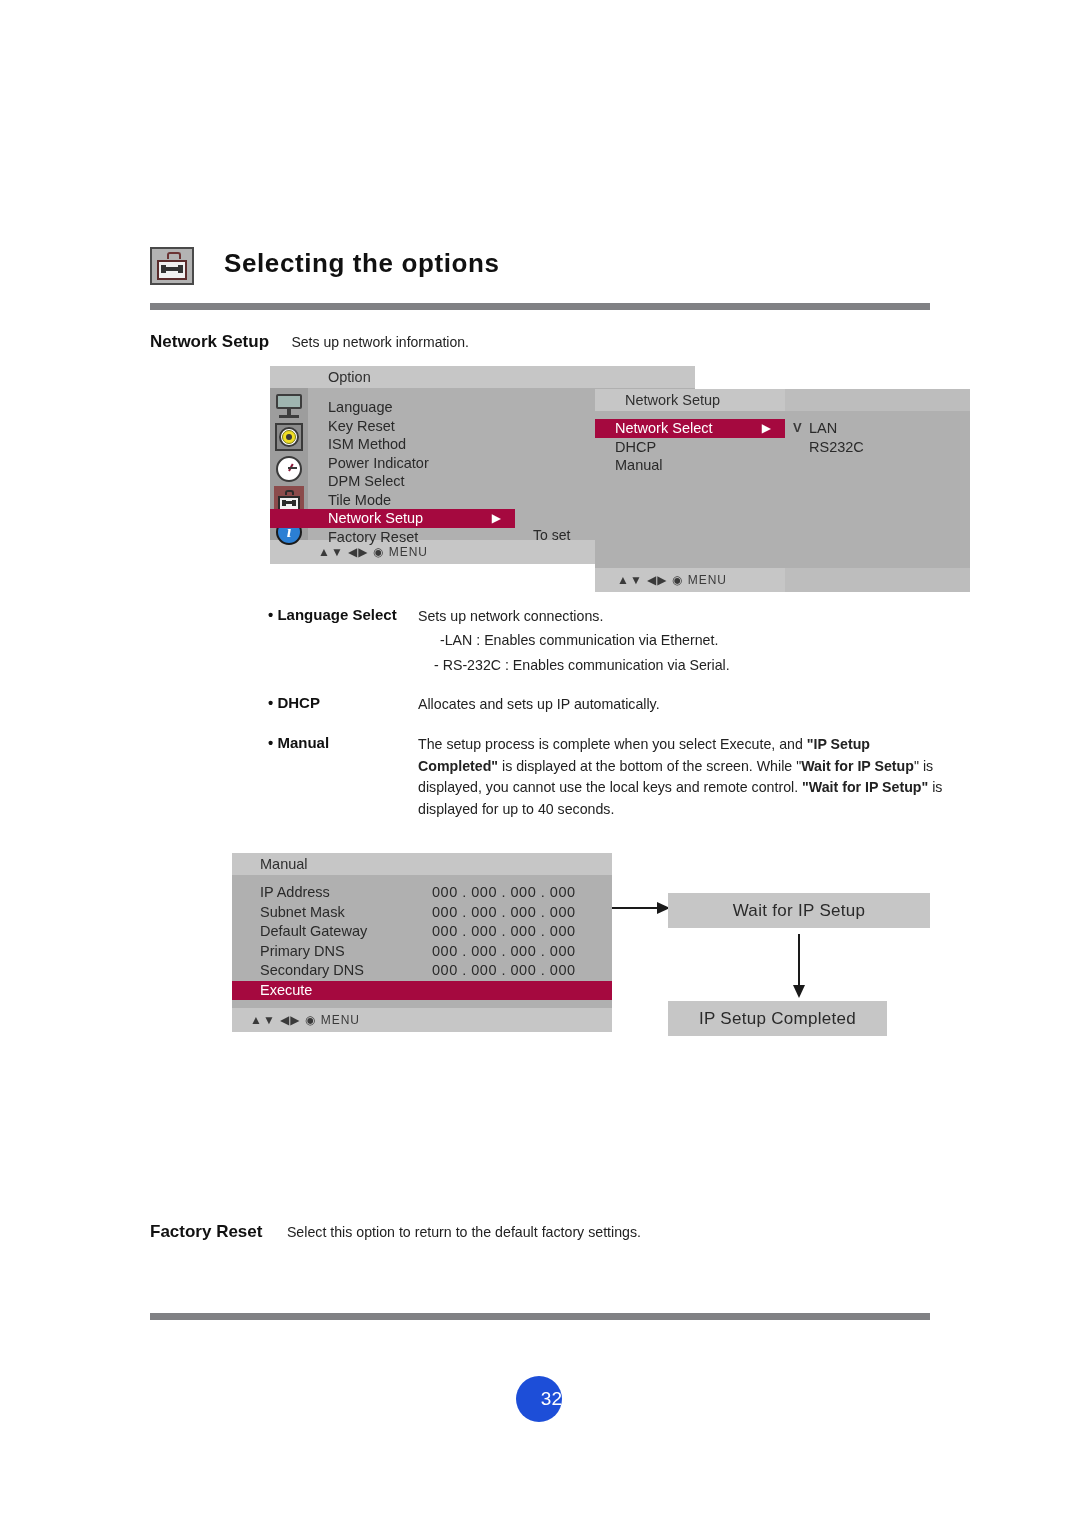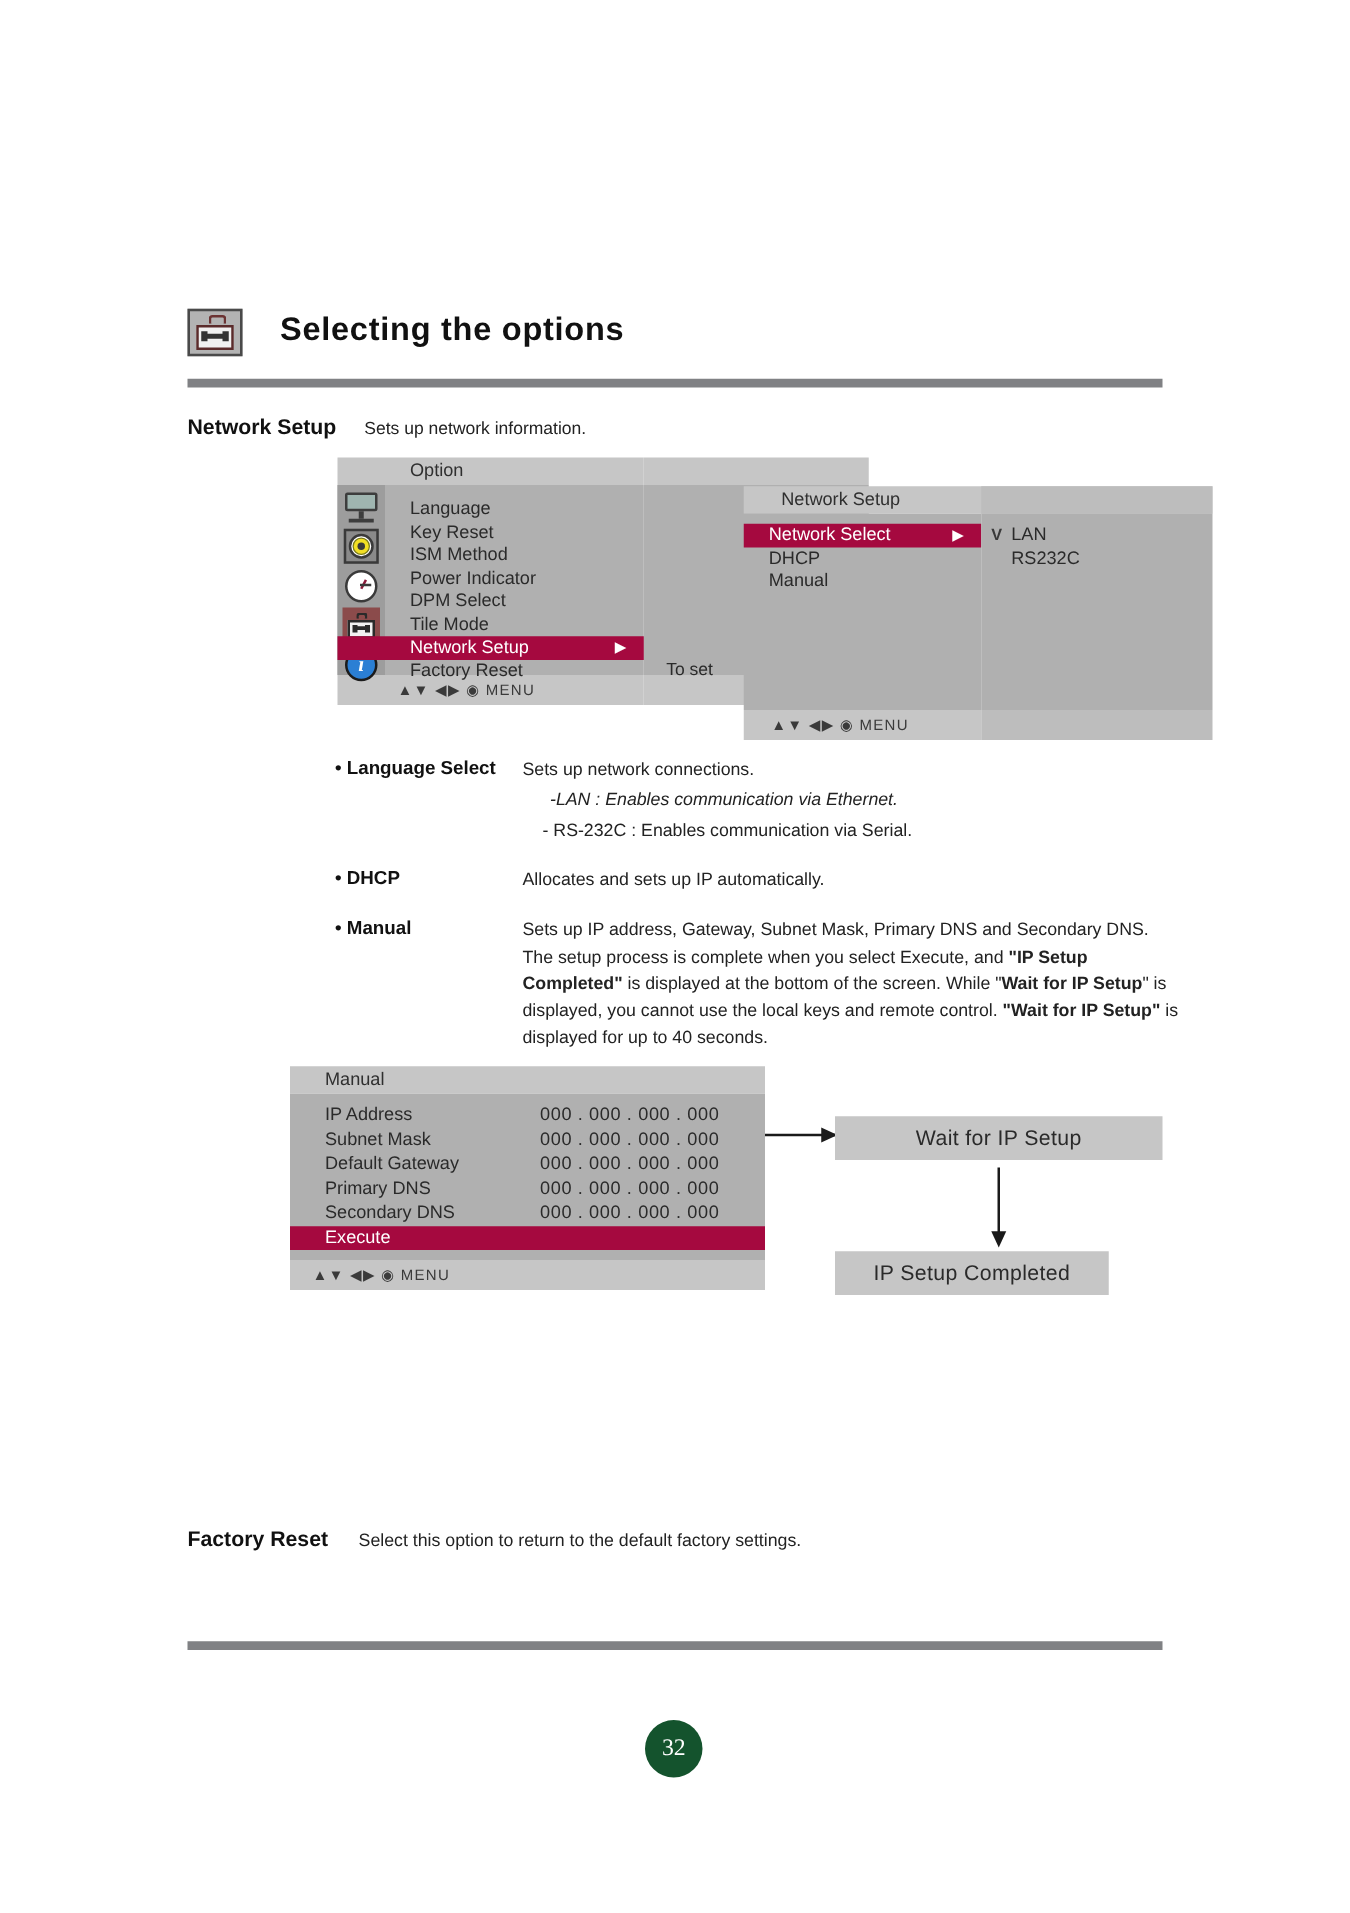--- a/index.html
+++ b/index.html
@@ -201,21 +201,21 @@
   .desc-block { position: absolute; left: 268px; top: 606px; width: 680px; }
   .drow { position: relative; margin-bottom: 2px; }
   .dlbl {
     position: absolute; left: 0; top: 0; width: 150px;
     font-size: 15px; font-weight: bold; color: #111;
   }
   .dtxt {
     margin-left: 150px; font-size: 14.2px; color: #222; line-height: 21.5px;
   }
   .dsub { margin-left: 150px; font-size: 14.2px; color: #222; line-height: 25px; }
-  .dsub .ind { display: block; padding-left: 22px; font-style: italic; }
+  .dsub .ind { display: block; padding-left: 22px; }
   .dsub .ind2 { display: block; padding-left: 16px; }
 
   
   #osd-manual { left: 232px; top: 853px; width: 380px; }
   #osd-manual .osd-title-bar .t { padding-left: 28px; }
   #osd-manual .osd-body { height: 133px; padding-top: 8px; position: relative; }
   .mrow { height: 19.5px; line-height: 19.5px; position: relative; }
   .mrow .k { position: absolute; left: 28px; font-size: 14.5px; color: #2a2a2a; }
   .mrow .v { position: absolute; left: 200px; font-size: 14.5px; color: #2a2a2a; letter-spacing: 0.5px; }
   .mrow.hl { background: #a5093f; }
@@ -254,22 +254,22 @@
   .fr-block { position: absolute; left: 150px; top: 1222px; white-space: nowrap; }
   .fr-block .lbl { font-size: 17px; font-weight: bold; color: #111; }
   .fr-block .txt { font-size: 14.2px; color: #222; margin-left: 20px; }
 
   
   .rule-bot {
     position: absolute; left: 150px; top: 1313px; width: 780px; height: 7px; background: #808184;
   }
   .pagenum {
     position: absolute; left: 516px; top: 1376px; width: 46px; height: 46px;
-    border-radius: 50%; background: #14532d; color: #ffffff;
-    text-align: center; line-height: 46px; font-size: 19px; font-family: Liberation Serif, serif;
+    border-radius: 50%; background: #1d4ed8; color: #ffffff;
+    text-align: right; line-height: 46px; font-size: 19px;
   }
 </style>
 </head>
 <body>
 
 <div class="page">
 
 
   <div class="sec-icon">
     <div class="case-top"></div>
@@ -385,21 +385,20 @@
       </div>
     </div>
 
     <div class="drow" style="margin-top:16px;">
       <div class="dlbl">• DHCP</div>
       <div class="dtxt">Allocates and sets up IP automatically.</div>
     </div>
 
     <div class="drow" style="margin-top:19px;">
       <div class="dlbl">• Manual</div>
-      <div class="dtxt">Sets up IP address, Gateway, Subnet Mask, Primary DNS and Secondary DNS.</div>
       <div class="dtxt" id="manual-paragraph"><span>The setup process is complete when you select Execute, and  </span><b>"IP Setup Completed"</b><span> is displayed at the bottom of the screen. While "</span><b>Wait for IP Setup</b><span>" is displayed, you cannot use the local keys and remote control. </span><b>"Wait for IP Setup"</b><span> is displayed for up to 40 seconds.</span></div>
     </div>
   </div>
 
   <div class="osd" id="osd-manual">
     <div class="osd-title-bar">
       <div class="t">Manual</div>
     </div>
     <div class="osd-body">
       <div class="mrow">

